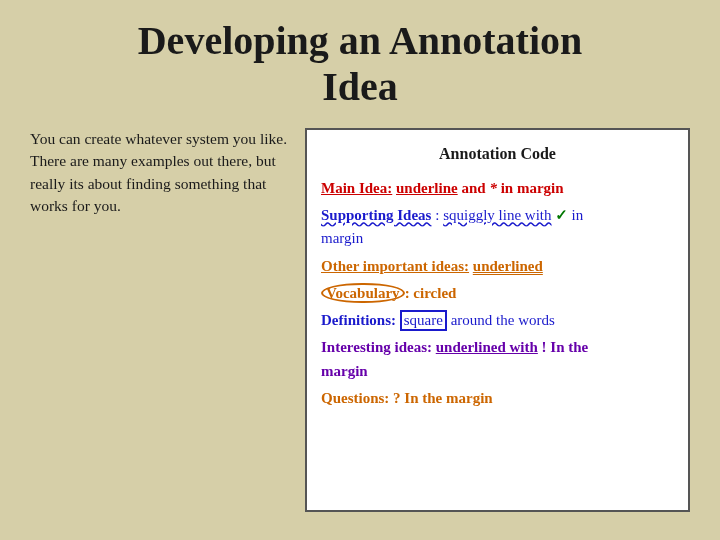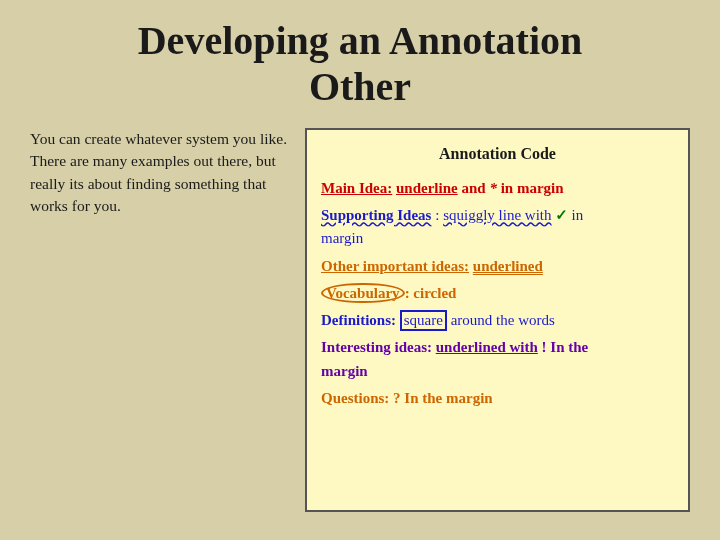--- a/index.html
+++ b/index.html
@@ -48,21 +48,21 @@
       line-height: 1.45;
       padding-right: 10px;
     }
 
     .left-text p {
       margin-bottom: 14px;
     }
 
     .annotation-box {
       border: 2px solid #555;
-      background: #fef9c3;
+      background: #ffffff;
       flex: 1;
       padding: 12px 14px 12px 14px;
       font-size: 15px;
       color: #1a1a1a;
       line-height: 1.55;
     }
 
     .ann-title {
       text-align: center;
       font-size: 16px;
@@ -113,21 +113,21 @@
       font-style: italic;
       font-weight: bold;
     }
   </style>
 </head>
 <body>
 
 <div class="page">
   <h1 class="title">
     <span>Developing an Annotation</span><br>
-    <span>Other</span>
+    <span>Idea</span>
   </h1>
 
   <div class="content-row">
     <div class="left-text">
       <p>You can create whatever system you like. There are many examples out there, but really its about finding something that works for you.</p>
     </div>
 
     <div class="annotation-box">
       <div class="ann-title">Annotation Code</div>
 

